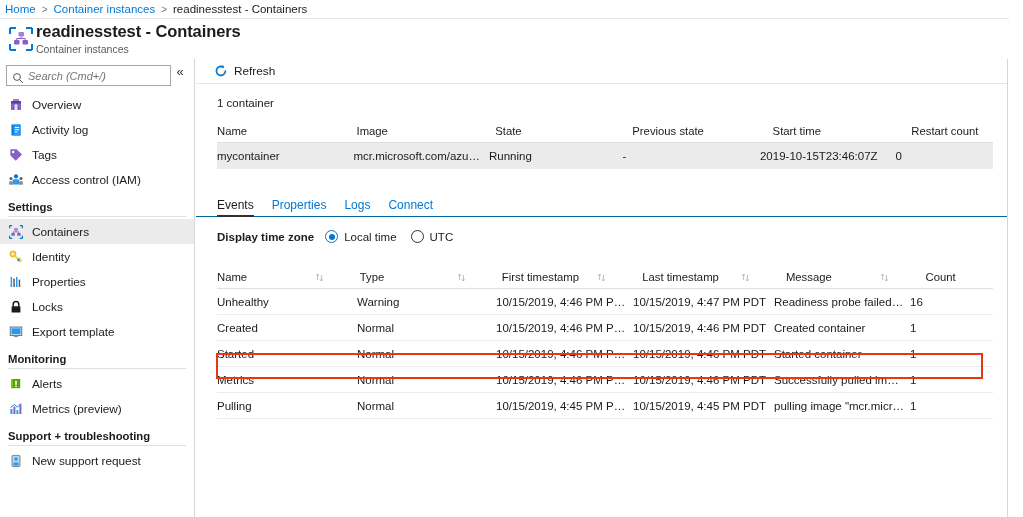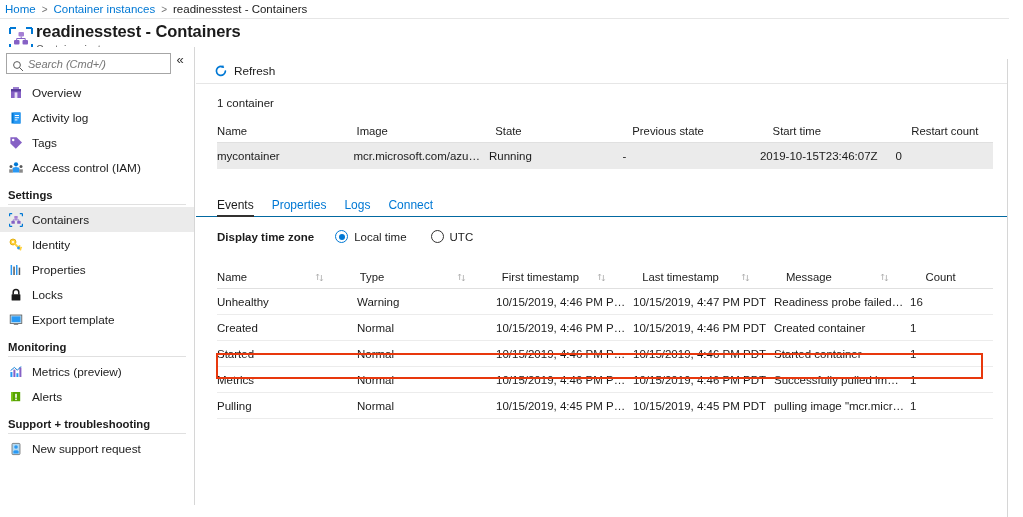--- a/index.html
+++ b/index.html
@@ -33,21 +33,21 @@
     position:absolute; left:36px; top:3px;
     font-size:16.5px; font-weight:bold; color:#1b1b1b; letter-spacing:-0.1px;
   }
   .title-sub {
     position:absolute; left:36px; top:24px;
     font-size:10.5px; color:#5a5a5a;
   }
 
   
   .sidebar {
-    position:absolute; left:0; top:47px; width:195px; height:458px;
+    position:absolute; left:0; top:59px; width:195px; height:458px;
     background:#fff; border-right:1px solid #d6d6d6;
   }
   .search-wrap { position:relative; height:28px; padding:6px 0 0 6px; }
   .search-box {
     position:relative; width:165px; height:21px;
     border:1px solid #a6a6a6; background:#fff;
     display:flex; align-items:center;
   }
   .search-ico { margin-left:5px; width:12px; height:12px; flex:0 0 auto; }
   .search-input {
@@ -128,21 +128,21 @@
     color:#0078d4; cursor:pointer; position:relative;
   }
   .tab.active { color:#1b1b1b; font-weight:normal; }
   .tab.active:after {
     content:""; position:absolute; left:0; right:0; bottom:-1px;
     height:2px; background:#323130;
   }
 
   .tz-row {
     display:flex; align-items:flex-end; padding:13px 0 0 21px;
-    font-size:11.5px; color:#1b1b1b;gap:10px;
+    font-size:11.5px; color:#1b1b1b;
   }
   .tz-label { font-weight:bold; margin-right:11px; }
   .radio-opt { display:flex; align-items:center; margin-right:14px; cursor:pointer; }
   .radio {
     width:13px; height:13px; border-radius:50%;
     border:1.4px solid #323130; background:#fff;
     position:relative; margin-right:6px; flex:0 0 auto;
   }
   .radio.on { border-color:#0078d4; }
   .radio.on:after {
@@ -314,40 +314,40 @@
         </span>
         <span class="nav-label">Export template</span>
       </div>
 
       <div class="nav-section">Monitoring</div>
       <div class="nav-section-rule"></div>
 
       <div class="nav-item">
         <span class="ico">
           <svg width="16" height="16" viewBox="0 0 16 16">
+            <rect x="3.2" y="3" width="9" height="9.2" fill="#57a300"></rect>
+            <rect x="7.2" y="4.8" width="1.6" height="4" fill="#fff"></rect>
+            <rect x="7.2" y="9.6" width="1.6" height="1.5" fill="#fff"></rect>
+            <rect x="3.2" y="3" width="1.6" height="9.2" fill="#7fc61d"></rect>
+          </svg>
+        </span>
+        <span class="nav-label">Alerts</span>
+      </div>
+
+      <div class="nav-item">
+        <span class="ico">
+          <svg width="16" height="16" viewBox="0 0 16 16">
             <rect x="2.4" y="8" width="2" height="5" fill="#2899f5"></rect>
             <rect x="5.4" y="5.6" width="2" height="7.4" fill="#8661c5"></rect>
             <rect x="8.4" y="9.2" width="2" height="3.8" fill="#2899f5"></rect>
             <rect x="11.4" y="3.4" width="2" height="9.6" fill="#8661c5"></rect>
             <path d="M2.6 6.6 L6.4 3.4 L9.4 6.2 L13 2.4" stroke="#0078d4" stroke-width=".9" fill="none"></path>
           </svg>
         </span>
         <span class="nav-label">Metrics (preview)</span>
-      </div>
-
-      <div class="nav-item">
-        <span class="ico">
-          <svg width="16" height="16" viewBox="0 0 16 16">
-            <rect x="3.2" y="3" width="9" height="9.2" fill="#57a300"></rect>
-            <rect x="7.2" y="4.8" width="1.6" height="4" fill="#fff"></rect>
-            <rect x="7.2" y="9.6" width="1.6" height="1.5" fill="#fff"></rect>
-            <rect x="3.2" y="3" width="1.6" height="9.2" fill="#7fc61d"></rect>
-          </svg>
-        </span>
-        <span class="nav-label">Alerts</span>
       </div>
 
       <div class="nav-section">Support + troubleshooting</div>
       <div class="nav-section-rule"></div>
 
       <div class="nav-item">
         <span class="ico">
           <svg width="16" height="16" viewBox="0 0 16 16">
             <rect x="4" y="2.4" width="8" height="11.2" rx="1" fill="#b3d9f2" stroke="#5a5a5a" stroke-width=".7"></rect>
             <circle cx="8" cy="6" r="1.8" fill="#2899f5"></circle>

